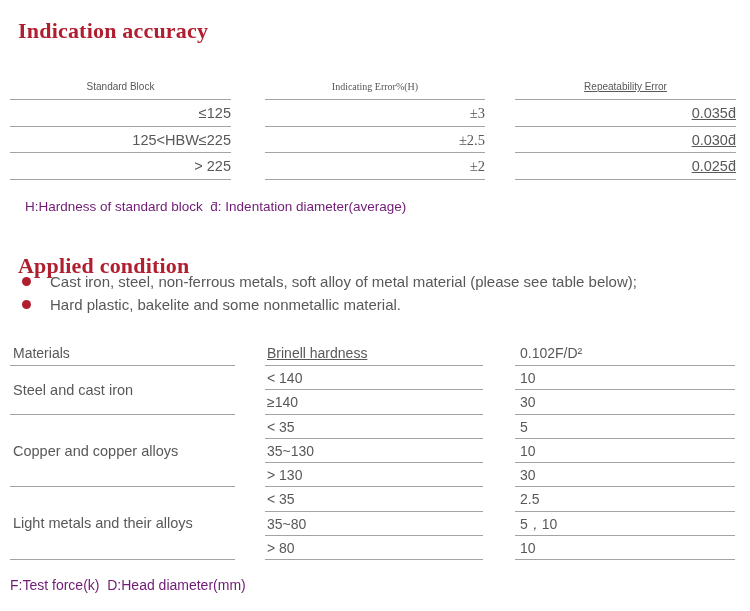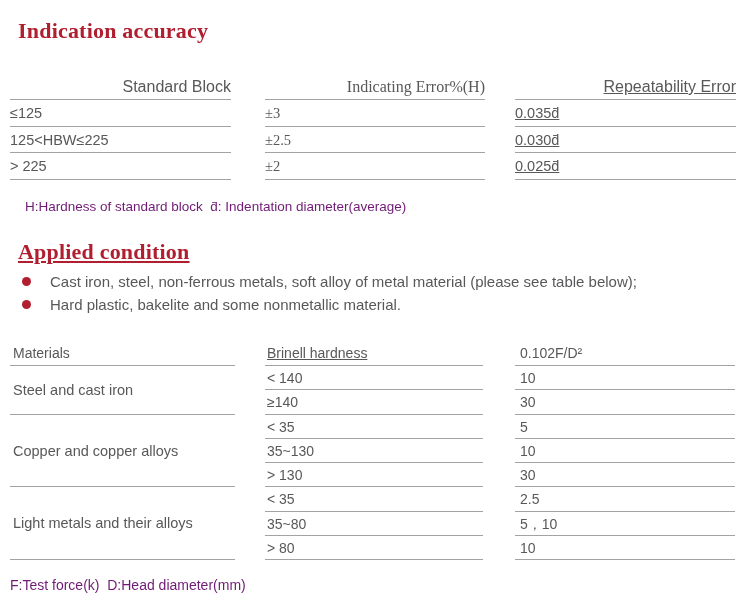--- a/index.html
+++ b/index.html
@@ -9,35 +9,35 @@
     font-family:"Liberation Sans", sans-serif;
     color:#58585a;
   }
   .heading {
     position:absolute; left:18px;
     font-family:"Liberation Serif", serif;
     font-weight:bold; font-size:22px; color:#b01e30;
     letter-spacing:0.2px;
   }
   #heading1 { top:18px; }
-  #heading2 { top:239px;text-decoration:underline; }
+  #heading2 { top:253px; }
 
   
   #table1 { position:absolute; left:10px; top:76px; width:726px; height:105px; }
   .t1col { position:absolute; top:0; }
   #t1c0 { left:0;   width:221px; }
   #t1c1 { left:255; width:220px; }
   #t1c1 { left:255px;font-family:Liberation Serif, serif; }
   #t1c2 { left:505px; width:221px;text-decoration:underline; }
   .t1head {
-    height:24px; line-height:22px; text-align:right;
-    font-size:16px; border-bottom:1px solid #a3a3a3;
+    height:24px; line-height:22px; text-align:center;
+    font-size:10px; border-bottom:1px solid #a3a3a3;
   }
   .t1cell {
-    height:26.6px; line-height:26.6px; text-align:left;
+    height:26.6px; line-height:26.6px; text-align:right;
     font-size:14.5px; border-bottom:1px solid #a3a3a3;
   }
 
   .footnote {
     position:absolute; font-size:13.5px; color:#701a75; white-space:pre;
   }
   #footnote1 { left:25px; top:199px; }
   #footnote2 { left:10px; top:577px; font-size:14px; }
 
   

